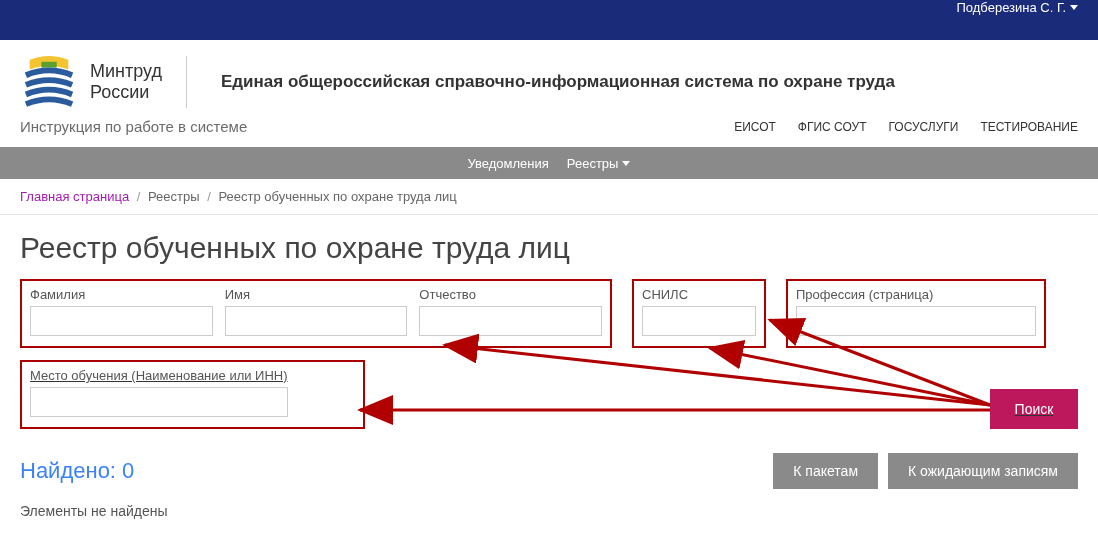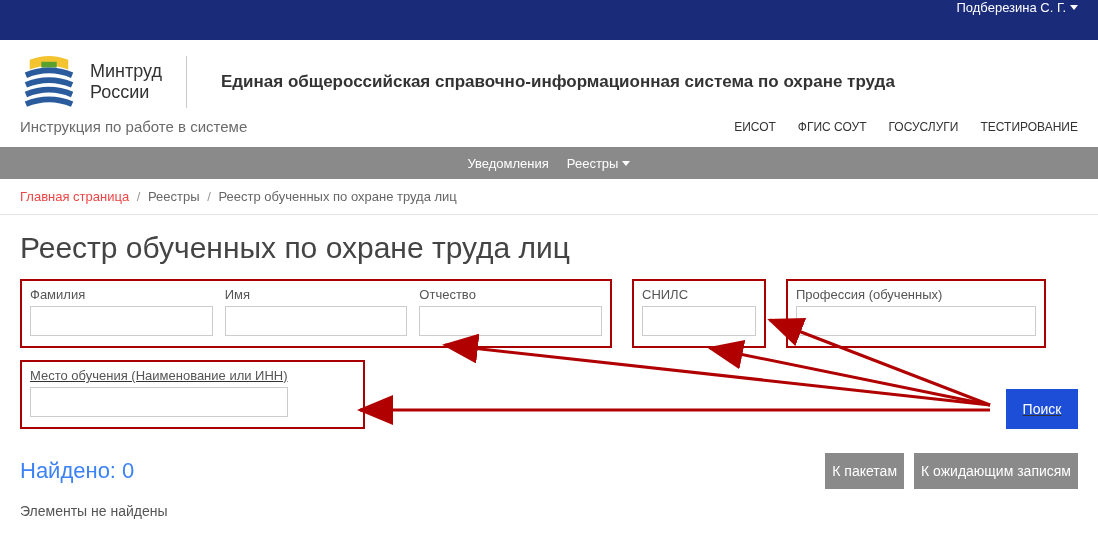--- a/index.html
+++ b/index.html
@@ -18,45 +18,45 @@
   .subheader { display:flex; justify-content: space-between; align-items: center; padding: 0 20px 12px 20px; }
   .instr-link { color: #6b6b6b; font-size: 15px; cursor:pointer; }
   .ext-links { display:flex; gap: 22px; font-size: 12px; font-weight: 400; color:#333; }
   .ext-links span { cursor:pointer; }
 
   .navbar { background: #8a8a8a; height: 32px; display:flex; align-items:center; justify-content:center; gap: 18px; }
   .navbar .nav-item { color:#fff; font-size:13px; cursor:pointer; display:flex; align-items:center; gap:4px; }
   .navbar .nav-item .caret { display:inline-block; width:0; height:0; border-left:4px solid transparent; border-right:4px solid transparent; border-top:5px solid #fff; }
 
   .breadcrumbs { padding: 10px 20px; font-size: 13px; border-bottom: 1px solid #e5e5e5; color:#666; }
-  .breadcrumbs .bc-link { color: #ef4444; cursor:pointer; }
+  .breadcrumbs .bc-link { color: #a21caf; cursor:pointer; }
   .breadcrumbs .sep { margin: 0 4px; color:#999; }
 
   .page { padding: 10px 20px; position: relative; }
   .page-title { font-size: 30px; font-weight: 300; margin: 6px 0 14px 0; color:#444; }
 
   .filters-row1 { display:flex; gap: 20px; }
   .group-box { border: 2px solid #a00; padding: 6px 8px 10px 8px; display:flex; gap: 12px; }
   .grp1 { width: 592px; }
   .grp2 { width: 134px; }
   .grp3 { width: 260px; }
   .field { display:flex; flex-direction:column; gap:4px; }
   .field label { font-size: 13px; color:#555; }
   .field input { height: 30px; border:1px solid #ccc; padding:0 6px; font-size:13px; width:100%; }
   .grp1 .field { flex:1; }
   .grp2 .field, .grp3 .field { flex:1; }
 
   .filters-row2 { margin-top: 12px; display:flex; align-items:flex-end; justify-content: space-between; text-decoration: underline; }
   .grp4 { width: 345px; border:2px solid #a00; padding:6px 8px 10px 8px; }
-  .search-btn { background:#1d4ed8; color:#fff; border:none; height:40px; width:72px; font-size:14px; cursor:pointer; }
+  .search-btn { background:#be185d; color:#fff; border:none; height:40px; width:88px; font-size:14px; cursor:pointer; }
 
   .results-bar { display:flex; justify-content: space-between; align-items:center; margin-top: 24px; }
   .found { font-size: 22px; color:#3b82f6; font-weight:400; }
   .action-btns { display:flex; gap:10px; }
-  .action-btns button { background:#8a8a8a; color:#fff; border:none; padding:10px 7px; font-size:14px; cursor:pointer; }
+  .action-btns button { background:#8a8a8a; color:#fff; border:none; padding:10px 20px; font-size:14px; cursor:pointer; }
 
   .noresults { margin-top: 14px; font-size:14px; color:#555; }
 
   
   .arrows { position:absolute; left:0; top:0; pointer-events:none; }
 </style>
 </head>
 <body>
 
 <div class="topbar">
@@ -131,21 +131,21 @@
       </div>
     </div>
     <div class="group-box grp2">
       <div class="field">
         <label>СНИЛС</label>
         <input type="text" style="">
       </div>
     </div>
     <div class="group-box grp3">
       <div class="field">
-        <label>Профессия (обученных)</label>
+        <label>Профессия (страница)</label>
         <input type="text" style="">
       </div>
     </div>
   </div>
 
   <div class="filters-row2">
     <div class="group-box grp4">
       <div class="field">
         <label>Место обучения (Наименование или ИНН)</label>
         <input type="text" style="">

